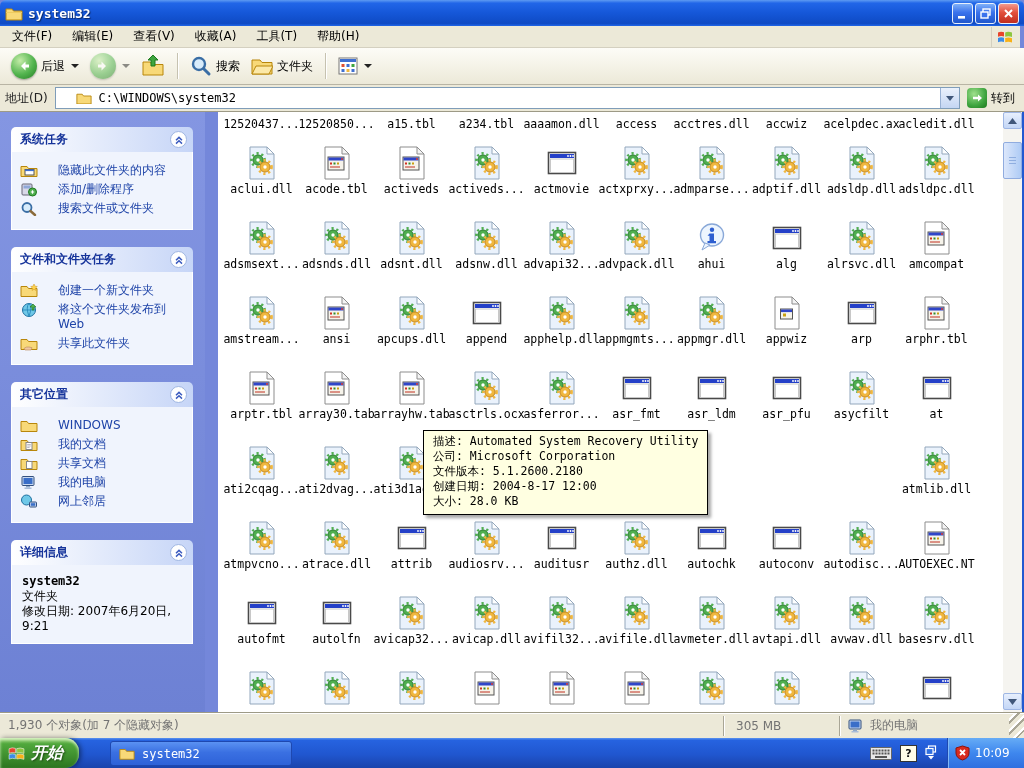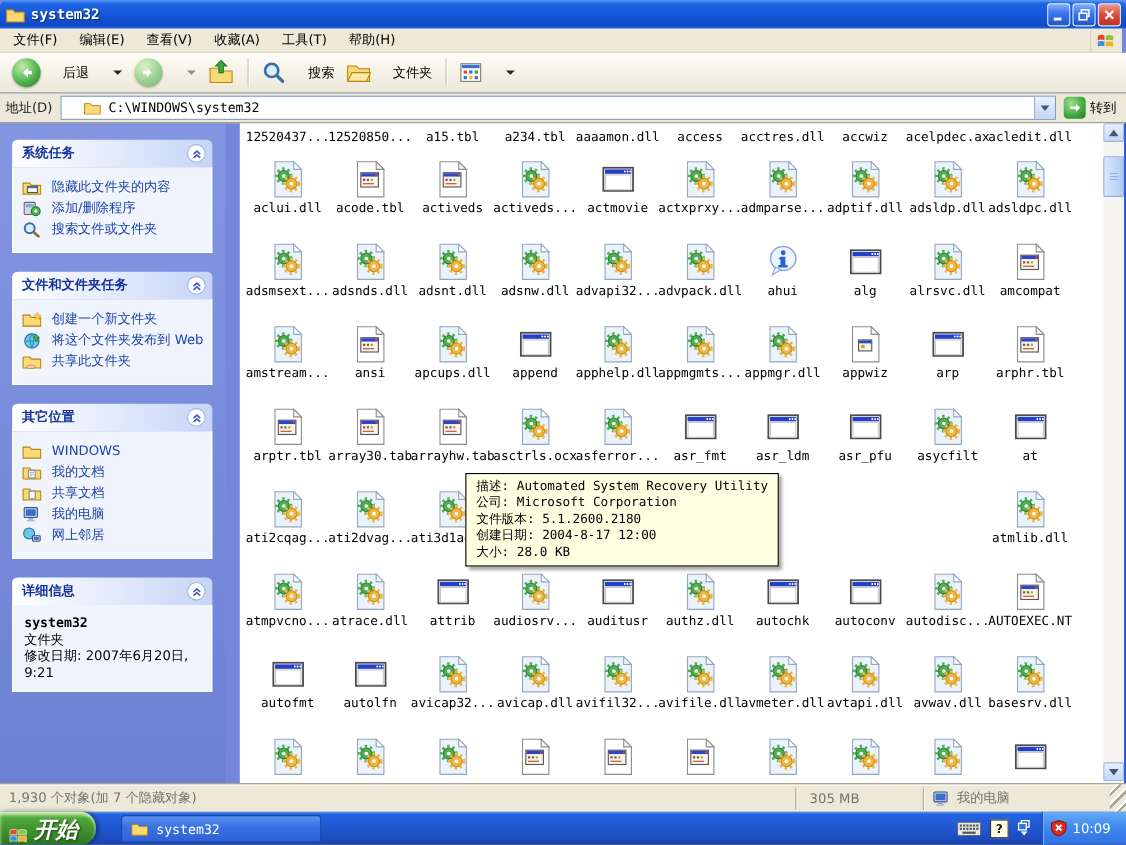--- a/index.html
+++ b/index.html
@@ -18,21 +18,21 @@
   
   .menubar{position:absolute;left:0;top:26px;width:1020px;height:22px;box-sizing:border-box;
     background:#ECE9D8;border-bottom:1px solid #D4D0C0;display:flex;align-items:center;padding-left:2px;}
   .menu-item{padding:3px 10px;color:#000;cursor:default;}
   .menu-logo{position:absolute;right:2px;top:1px;width:26px;height:20px;display:flex;align-items:center;justify-content:center;
     border-left:1px solid #D4D0C0;}
   
   .toolbar{position:absolute;left:0;top:48px;width:1024px;height:37px;box-sizing:border-box;
     background:linear-gradient(180deg,#FDFCF7 0%,#ECE9D8 100%);border-bottom:1px solid #B8B4A4;
     display:flex;align-items:center;padding:0 7px;gap:3px;}
-  .tool-btn{display:flex;align-items:center;gap:20px;padding:2px 4px;border-radius:3px;}
+  .tool-btn{display:flex;align-items:center;gap:4px;padding:2px 4px;border-radius:3px;}
   .tool-sep{width:1px;height:26px;background:#C6C2B0;box-shadow:1px 0 0 #fff;margin:0 5px;}
   .nav-circle{width:26px;height:26px;border-radius:50%;
     background:radial-gradient(circle at 35% 30%,#C4ECA8 0%,#52B44E 55%,#237A23 100%);
     display:flex;align-items:center;justify-content:center;box-shadow:0 1px 2px rgba(0,0,0,.35);}
   .nav-circle.disabled{opacity:.55;}
   .dd{width:0;height:0;border-left:4px solid transparent;border-right:4px solid transparent;border-top:4px solid #222;margin-left:2px;}
   
   .addressbar{position:absolute;left:0;top:85px;width:1024px;height:27px;box-sizing:border-box;
     background:#ECE9D8;border-bottom:1px solid #9D9A86;display:flex;align-items:center;padding:0 5px;gap:7px;}
   .addr-label{color:#222;}
@@ -51,21 +51,21 @@
   .sidebar{position:absolute;left:0;top:0;width:205px;height:600px;box-sizing:border-box;
     background:linear-gradient(180deg,#8496E2 0%,#6D81D4 100%);padding-top:15px;overflow:hidden;}
   .panel{margin:0 12px 17px 11px;}
   .panel-h{height:25px;border-radius:5px 5px 0 0;box-sizing:border-box;
     background:linear-gradient(90deg,#FFFFFF 0%,#C6D5F7 100%);
     display:flex;align-items:center;justify-content:space-between;padding:0 6px 0 9px;
     color:#15339A;font-weight:bold;cursor:pointer;text-align:center;}
   .chev{width:17px;height:17px;border-radius:50%;background:#fff;border:1px solid #9FB6E2;box-sizing:border-box;
     display:flex;align-items:center;justify-content:center;}
   .panel-b{background:#F0F4FD;border:1px solid #FFF;border-top:0;padding:7px 4px 9px 8px;}
-  .p-item{display:flex;align-items:flex-start;gap:9px;margin:4px 0;color:#1F44A8;cursor:pointer;line-height:15px;}
+  .p-item{display:flex;align-items:flex-start;gap:20px;margin:4px 0;color:#1F44A8;cursor:pointer;line-height:15px;}
   .p-item .pi{flex:0 0 18px;height:15px;margin-top:0;}
   .details{color:#000;padding:2px 2px 0 2px;line-height:15px;}
   .details .dname{font-weight:bold;font-family:"DejaVu Sans Mono",monospace;}
   
   .content{position:absolute;left:218px;top:0;width:798px;height:600px;background:#fff;overflow:hidden;}
   .frow{display:flex;padding-left:6px;height:75px;}
   .frow.labels-only{height:27px;}
   .fcell{width:75px;display:flex;flex-direction:column;align-items:center;box-sizing:border-box;}
   .fcell .fi{width:34px;height:34px;margin-top:7px;}
   .fcell .fl{margin-top:2px;font:11.5px "DejaVu Sans Mono",monospace;white-space:nowrap;color:#000;}
@@ -92,22 +92,22 @@
   .sseg2{width:92px;padding-left:12px;box-sizing:border-box;}
   .sseg3{width:170px;padding-left:8px;box-sizing:border-box;gap:6px;}
   .grip{width:15px;height:100%;background:
     repeating-linear-gradient(135deg,transparent 0 4px,#fff 4px 6px,#A9A696 6px 8px);}
   
   .taskbar{position:absolute;left:0;top:738px;width:1024px;height:30px;
     background:linear-gradient(180deg,#5A93F0 0%,#2663E0 8%,#2056CF 55%,#1A44AC 100%);}
   .start{position:absolute;left:0;top:0;height:30px;border-radius:0 14px 14px 0;box-sizing:border-box;
     background:linear-gradient(180deg,#9ED37E 0%,#50A83C 20%,#3E8F2E 60%,#2C7520 100%);
     box-shadow:inset 0 2px 3px #D6F2C2,2px 0 5px rgba(0,0,0,.45);
-    display:flex;align-items:flex-end;gap:6px;padding:0 16px 0 8px;
-    color:#fff;font-weight:bold;font-style:italic;font-size:20px;text-shadow:1px 1px 2px #1E4A12;}
+    display:flex;align-items:center;gap:6px;padding:0 16px 0 8px;
+    color:#fff;font-weight:bold;font-style:italic;font-size:16px;text-shadow:1px 1px 2px #1E4A12;}
   .task{position:absolute;left:110px;top:3px;width:182px;height:25px;box-sizing:border-box;
     background:linear-gradient(180deg,#5B92F2 0%,#3A70E2 45%,#2E62D8 100%);
     border:1px solid #1E48B0;border-radius:3px;display:flex;align-items:center;gap:7px;padding:0 8px;color:#fff;
     font-family:"DejaVu Sans Mono",monospace;}
   .pretray{position:absolute;left:820px;top:0;width:127px;height:30px;display:flex;align-items:center;
     justify-content:flex-end;gap:8px;padding-right:10px;box-sizing:border-box;}
   .tray{position:absolute;left:947px;top:0;width:77px;height:30px;box-sizing:border-box;
     background:linear-gradient(180deg,#66ACF6 0%,#3E87EE 50%,#2F6FE0 100%);
     border-left:1px solid #1E48B0;box-shadow:inset 1px 0 0 #7FB8F8;
     display:flex;align-items:center;gap:5px;padding-left:7px;color:#fff;}

